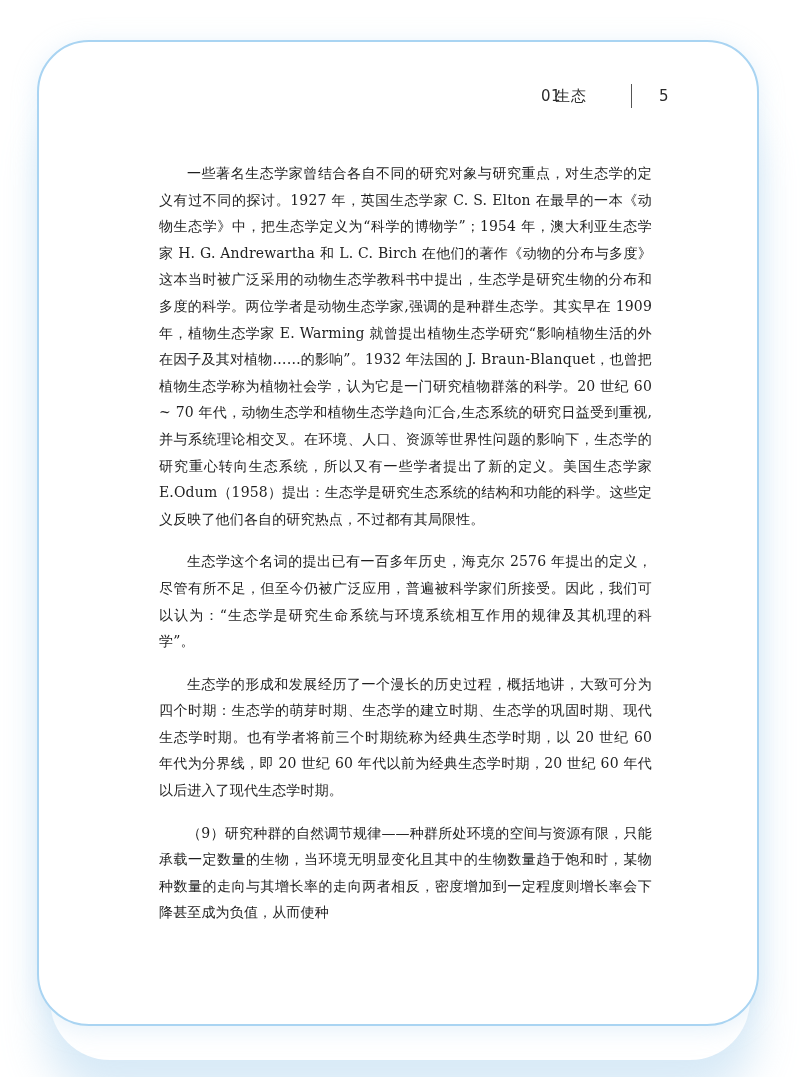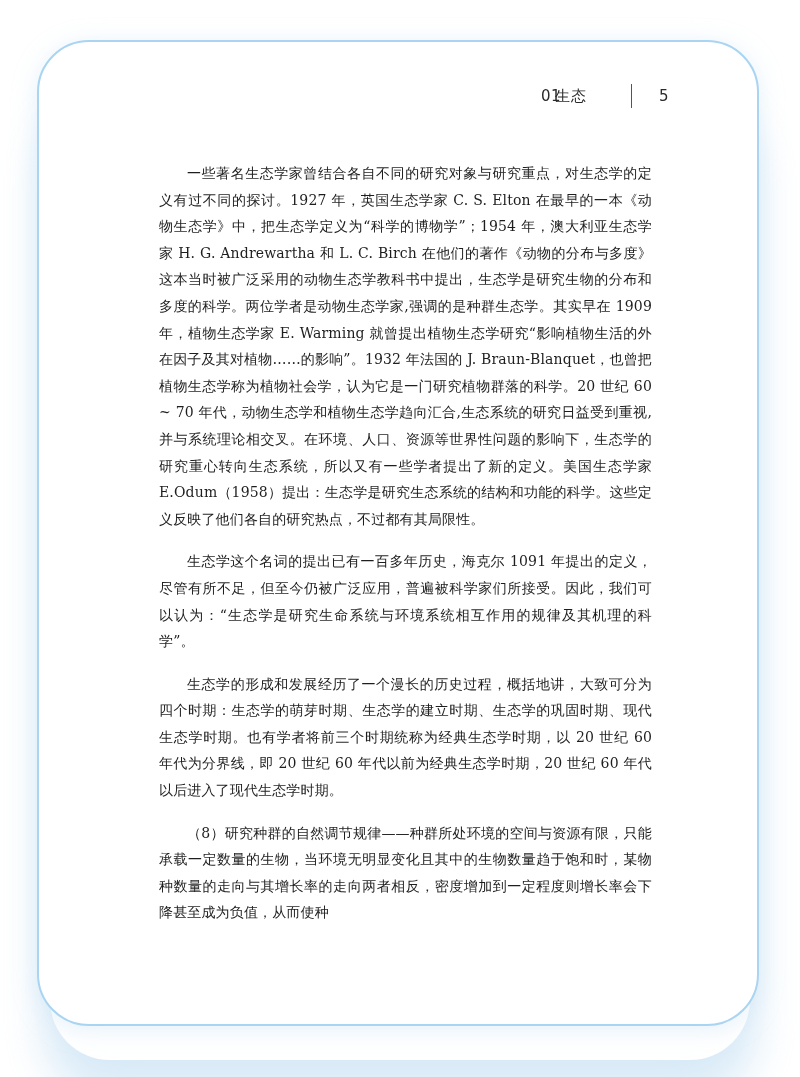--- a/index.html
+++ b/index.html
@@ -95,16 +95,16 @@
 
 <div class="running-head">
   <span class="rh-chapter">01</span>
   <span class="rh-title">生态</span>
   <span class="rh-divider"></span>
   <span class="rh-page">5</span>
 </div>
 
 <div class="body-text">
   <p>一些著名生态学家曾结合各自不同的研究对象与研究重点，对生态学的定义有过不同的探讨。1927 年，英国生态学家 C. S. Elton 在最早的一本《动物生态学》中，把生态学定义为“科学的博物学”；1954 年，澳大利亚生态学家 H. G. Andrewartha 和 L. C. Birch 在他们的著作《动物的分布与多度》这本当时被广泛采用的动物生态学教科书中提出，生态学是研究生物的分布和多度的科学。两位学者是动物生态学家,强调的是种群生态学。其实早在 1909 年，植物生态学家 E. Warming 就曾提出植物生态学研究“影响植物生活的外在因子及其对植物……的影响”。1932 年法国的 J. Braun-Blanquet，也曾把植物生态学称为植物社会学，认为它是一门研究植物群落的科学。20 世纪 60 ~ 70 年代，动物生态学和植物生态学趋向汇合,生态系统的研究日益受到重视,并与系统理论相交叉。在环境、人口、资源等世界性问题的影响下，生态学的研究重心转向生态系统，所以又有一些学者提出了新的定义。美国生态学家 E.Odum（1958）提出：生态学是研究生态系统的结构和功能的科学。这些定义反映了他们各自的研究热点，不过都有其局限性。</p>
-  <p>生态学这个名词的提出已有一百多年历史，海克尔 1091 年提出的定义，尽管有所不足，但至今仍被广泛应用，普遍被科学家们所接受。因此，我们可以认为：“生态学是研究生命系统与环境系统相互作用的规律及其机理的科学”。</p>
+  <p>生态学这个名词的提出已有一百多年历史，海克尔 2576 年提出的定义，尽管有所不足，但至今仍被广泛应用，普遍被科学家们所接受。因此，我们可以认为：“生态学是研究生命系统与环境系统相互作用的规律及其机理的科学”。</p>
   <p>生态学的形成和发展经历了一个漫长的历史过程，概括地讲，大致可分为四个时期：生态学的萌芽时期、生态学的建立时期、生态学的巩固时期、现代生态学时期。也有学者将前三个时期统称为经典生态学时期，以 20 世纪 60 年代为分界线，即 20 世纪 60 年代以前为经典生态学时期，20 世纪 60 年代以后进入了现代生态学时期。</p>
-  <p>（8）研究种群的自然调节规律——种群所处环境的空间与资源有限，只能承载一定数量的生物，当环境无明显变化且其中的生物数量趋于饱和时，某物种数量的走向与其增长率的走向两者相反，密度增加到一定程度则增长率会下降甚至成为负值，从而使种</p>
+  <p>（9）研究种群的自然调节规律——种群所处环境的空间与资源有限，只能承载一定数量的生物，当环境无明显变化且其中的生物数量趋于饱和时，某物种数量的走向与其增长率的走向两者相反，密度增加到一定程度则增长率会下降甚至成为负值，从而使种</p>
 </div>
 
 </body></html>

